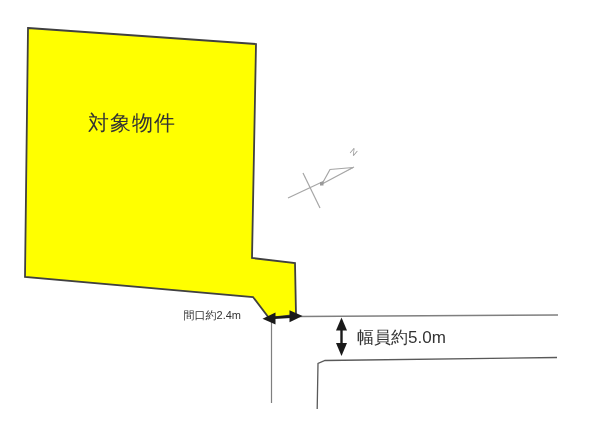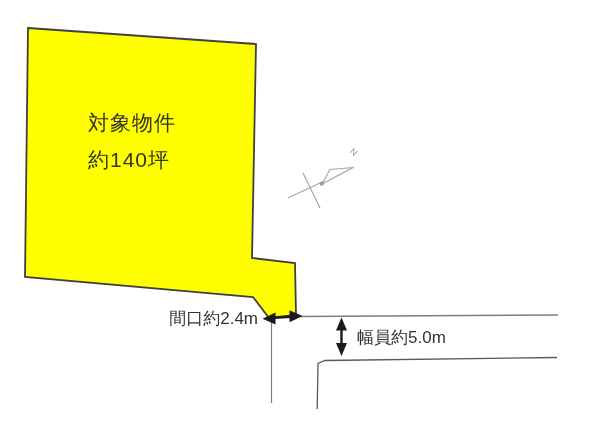--- a/index.html
+++ b/index.html
@@ -21,22 +21,22 @@
     line-height:1;
   }
   .parcel-label{
     left:88px;top:104px;
     font-size:21px;
     letter-spacing:1px;
     color:#333333;
   }
   .parcel-label div{line-height:37px;height:37px;}
   .frontage-label{
-    right:342px;top:310px;
-    font-size:17px;
+    right:359px;top:310px;
+    font-size:11px;
   }
   .roadwidth-label{
     left:357px;top:329px;
     font-size:17px;
   }
   .north-label{
     left:350px;top:148px;
     font-size:9px;
     color:#999999;
     transform:rotate(40deg);
@@ -72,21 +72,20 @@
 
     <g>
       <line class="dim-shaft" x1="341.5" y1="328" x2="341.5" y2="346" stroke="#1a1a1a"></line>
       <polygon points="341.5,317.5 336,330.5 347,330.5" fill="#1a1a1a"></polygon>
       <polygon points="341.5,356 336,343 347,343" fill="#1a1a1a"></polygon>
     </g>
   </svg>
 
   <div class="label parcel-label">
     <div>対象物件</div>
-    <div>約140坪</div>
   </div>
 
   <div class="label frontage-label">間口約2.4m</div>
 
   <div class="label roadwidth-label">幅員約5.0m</div>
 
   <div class="label north-label">N</div>
 
 </div>
 

